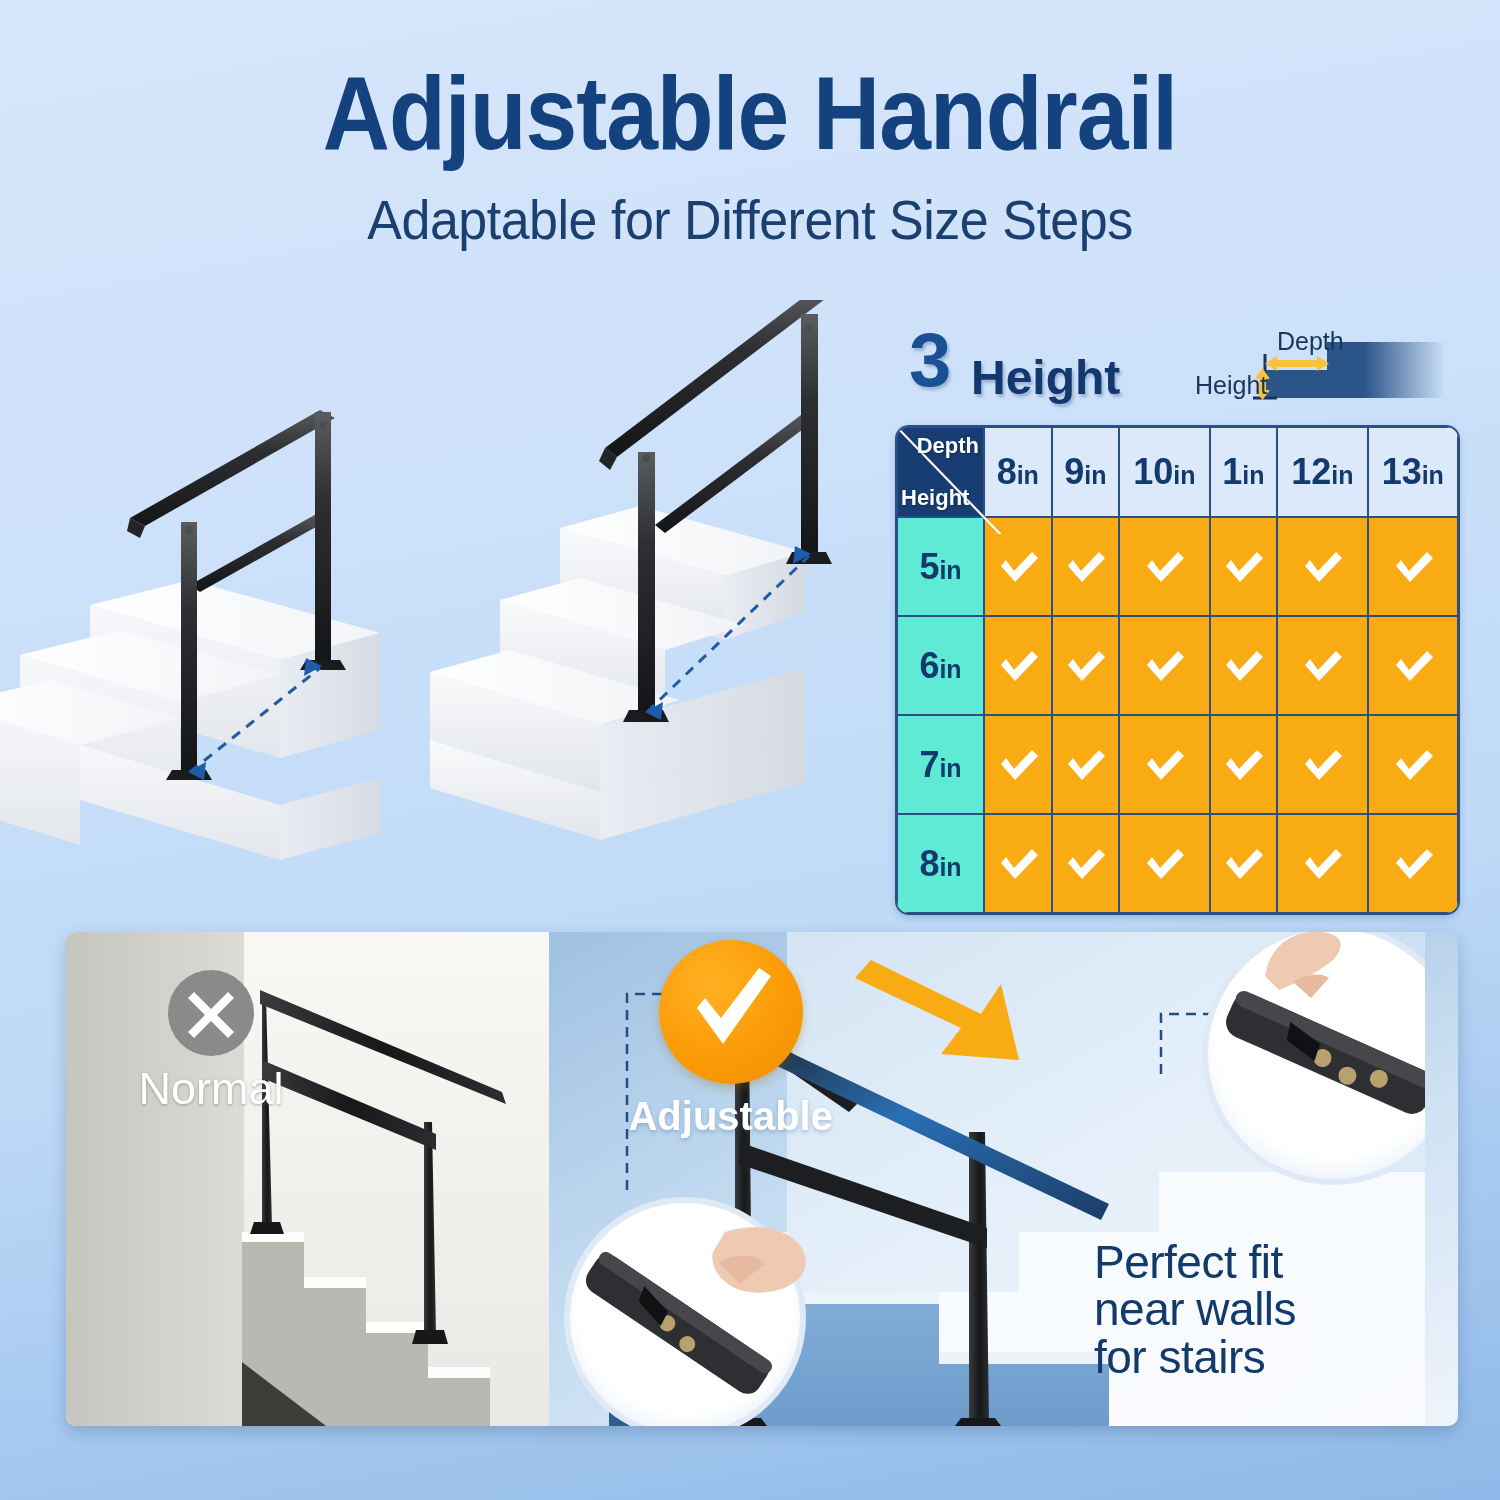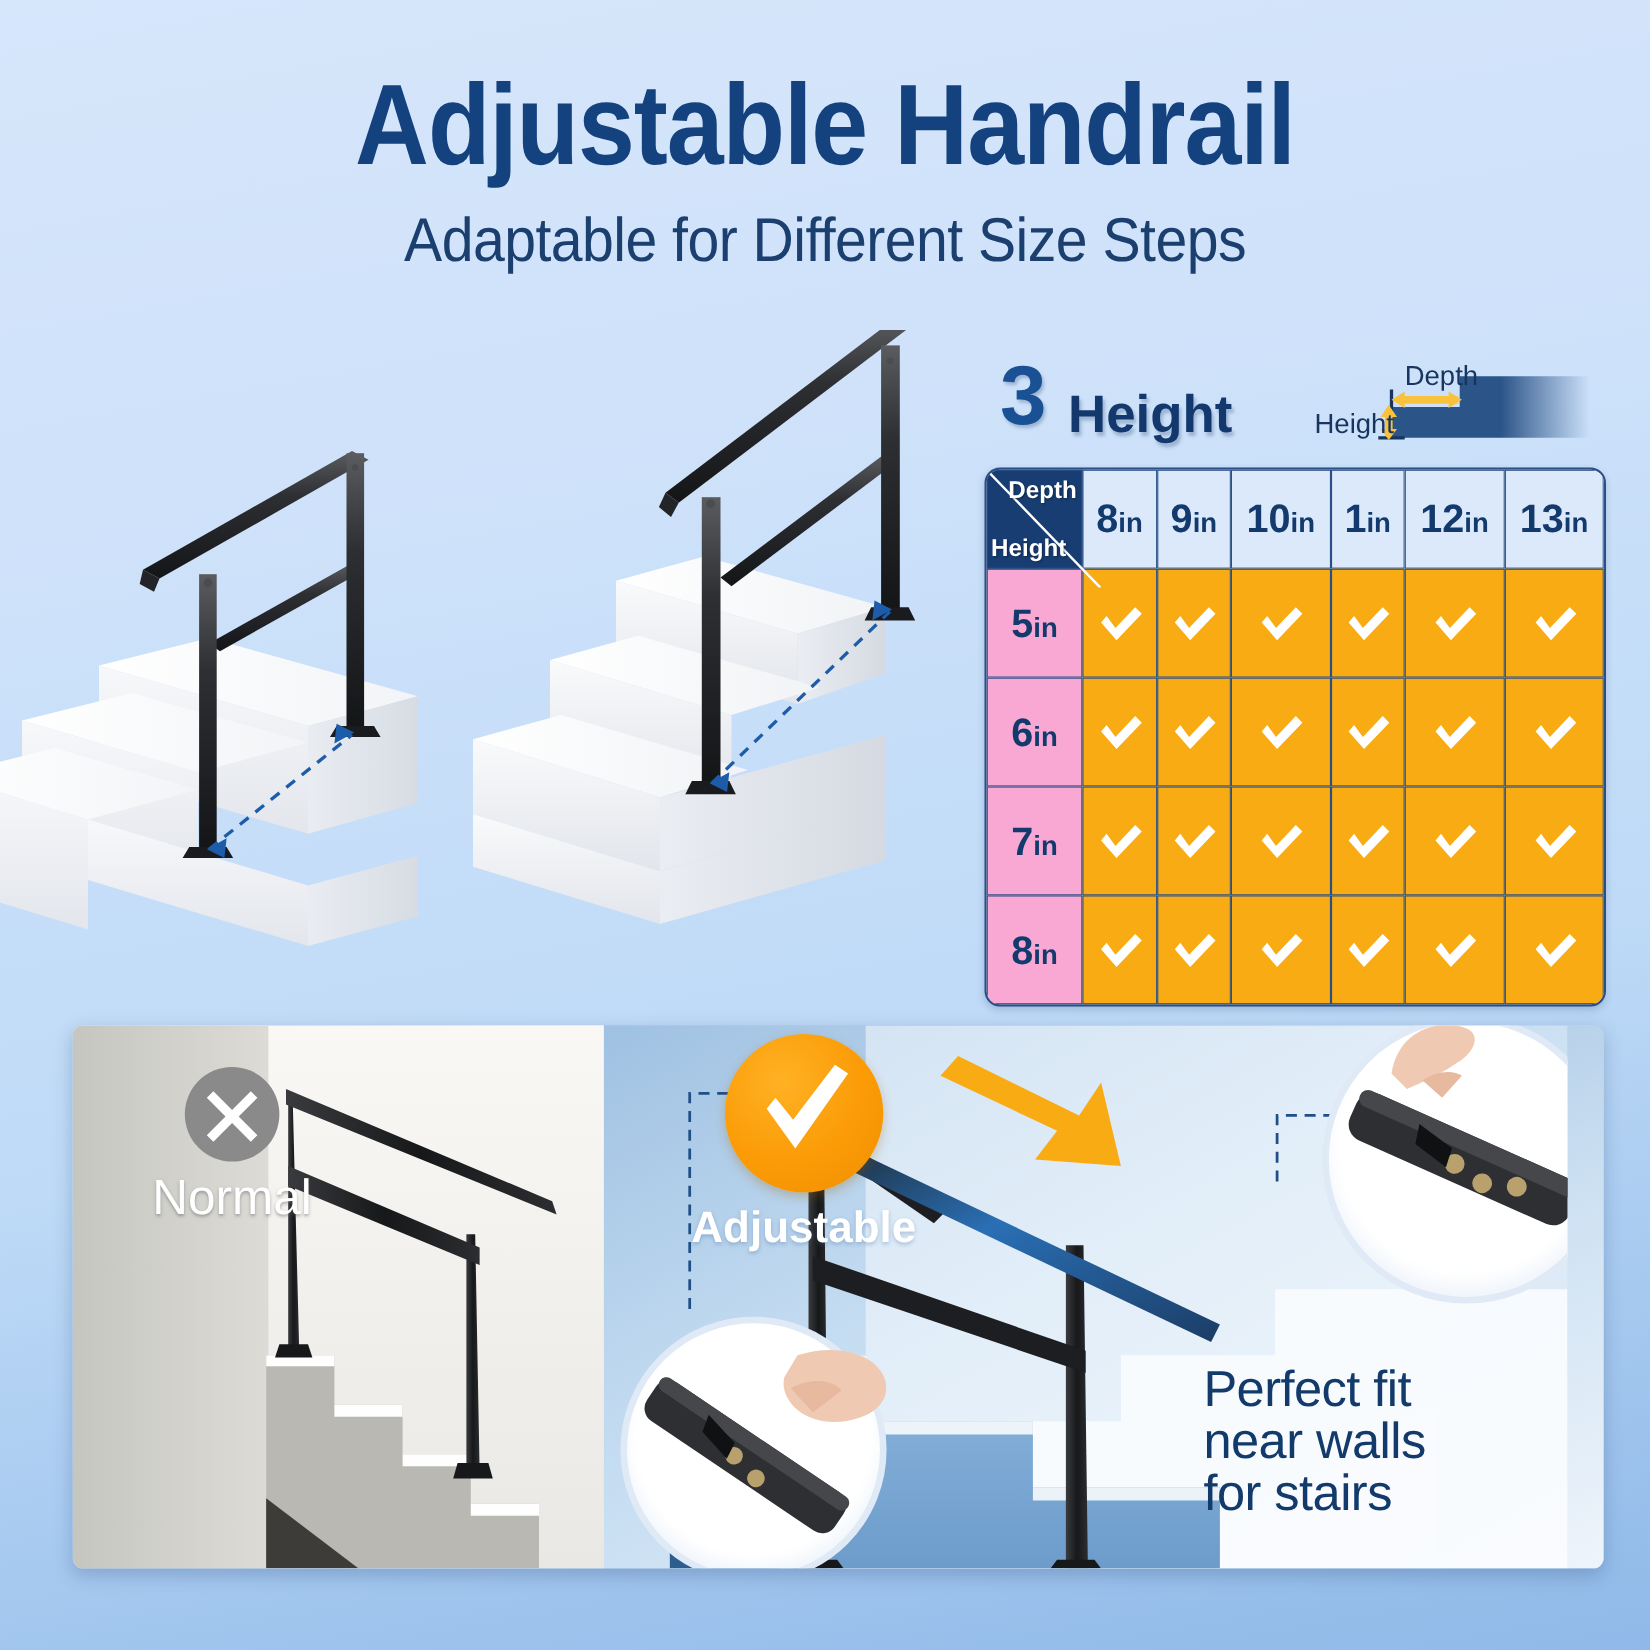--- a/index.html
+++ b/index.html
@@ -55,21 +55,21 @@
   }
   .corner .diag{
     position:absolute;left:-8px;top:-8px;width:130%;height:130%;
   }
   .corner .lbl{position:absolute;color:#fff;font-size:22px;font-weight:bold;
     text-shadow:1px 1px 2px rgba(0,0,0,.35);}
   .corner .lbl.depth{right:4px;top:5px;}
   .corner .lbl.height{left:3px;bottom:5px;}
   #fit-table thead td{background:#dce9fb;font-size:36px;height:88px;}
   #fit-table thead td .unit{font-size:25px;}
-  #fit-table tbody td.rowhead{background:#f9a8d4;font-size:36px;text-align:center;}
+  #fit-table tbody td.rowhead{background:#5eead4;font-size:36px;text-align:center;}
   #fit-table tbody td.rowhead .unit{font-size:25px;}
   #fit-table tbody td.cell{background:#f9ab14;}
   .chk{display:block;width:46px;height:46px;margin:0 auto;}
 
   
   #bottom{
     position:absolute;left:66px;top:932px;width:1392px;height:494px;
     border-radius:10px;overflow:hidden;display:flex;
     box-shadow:0 6px 16px rgba(45,75,125,.28);
   }

